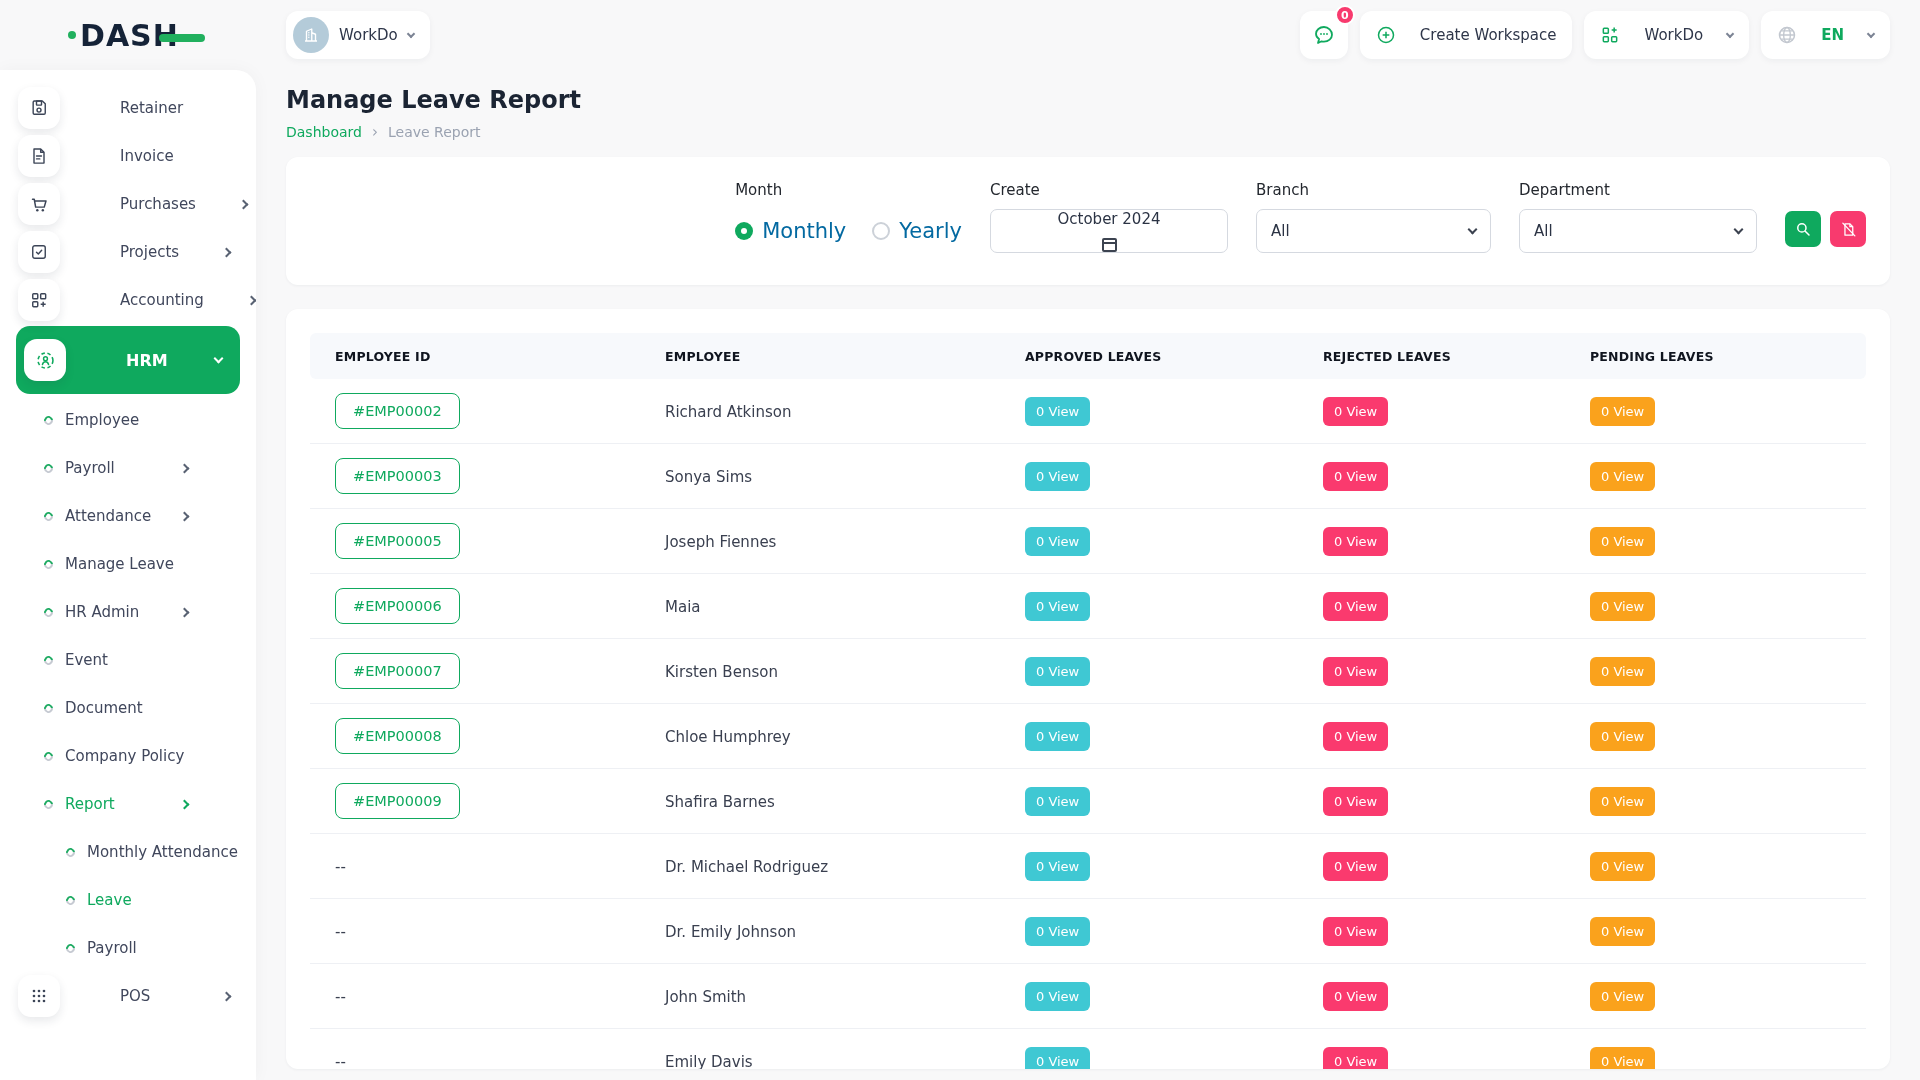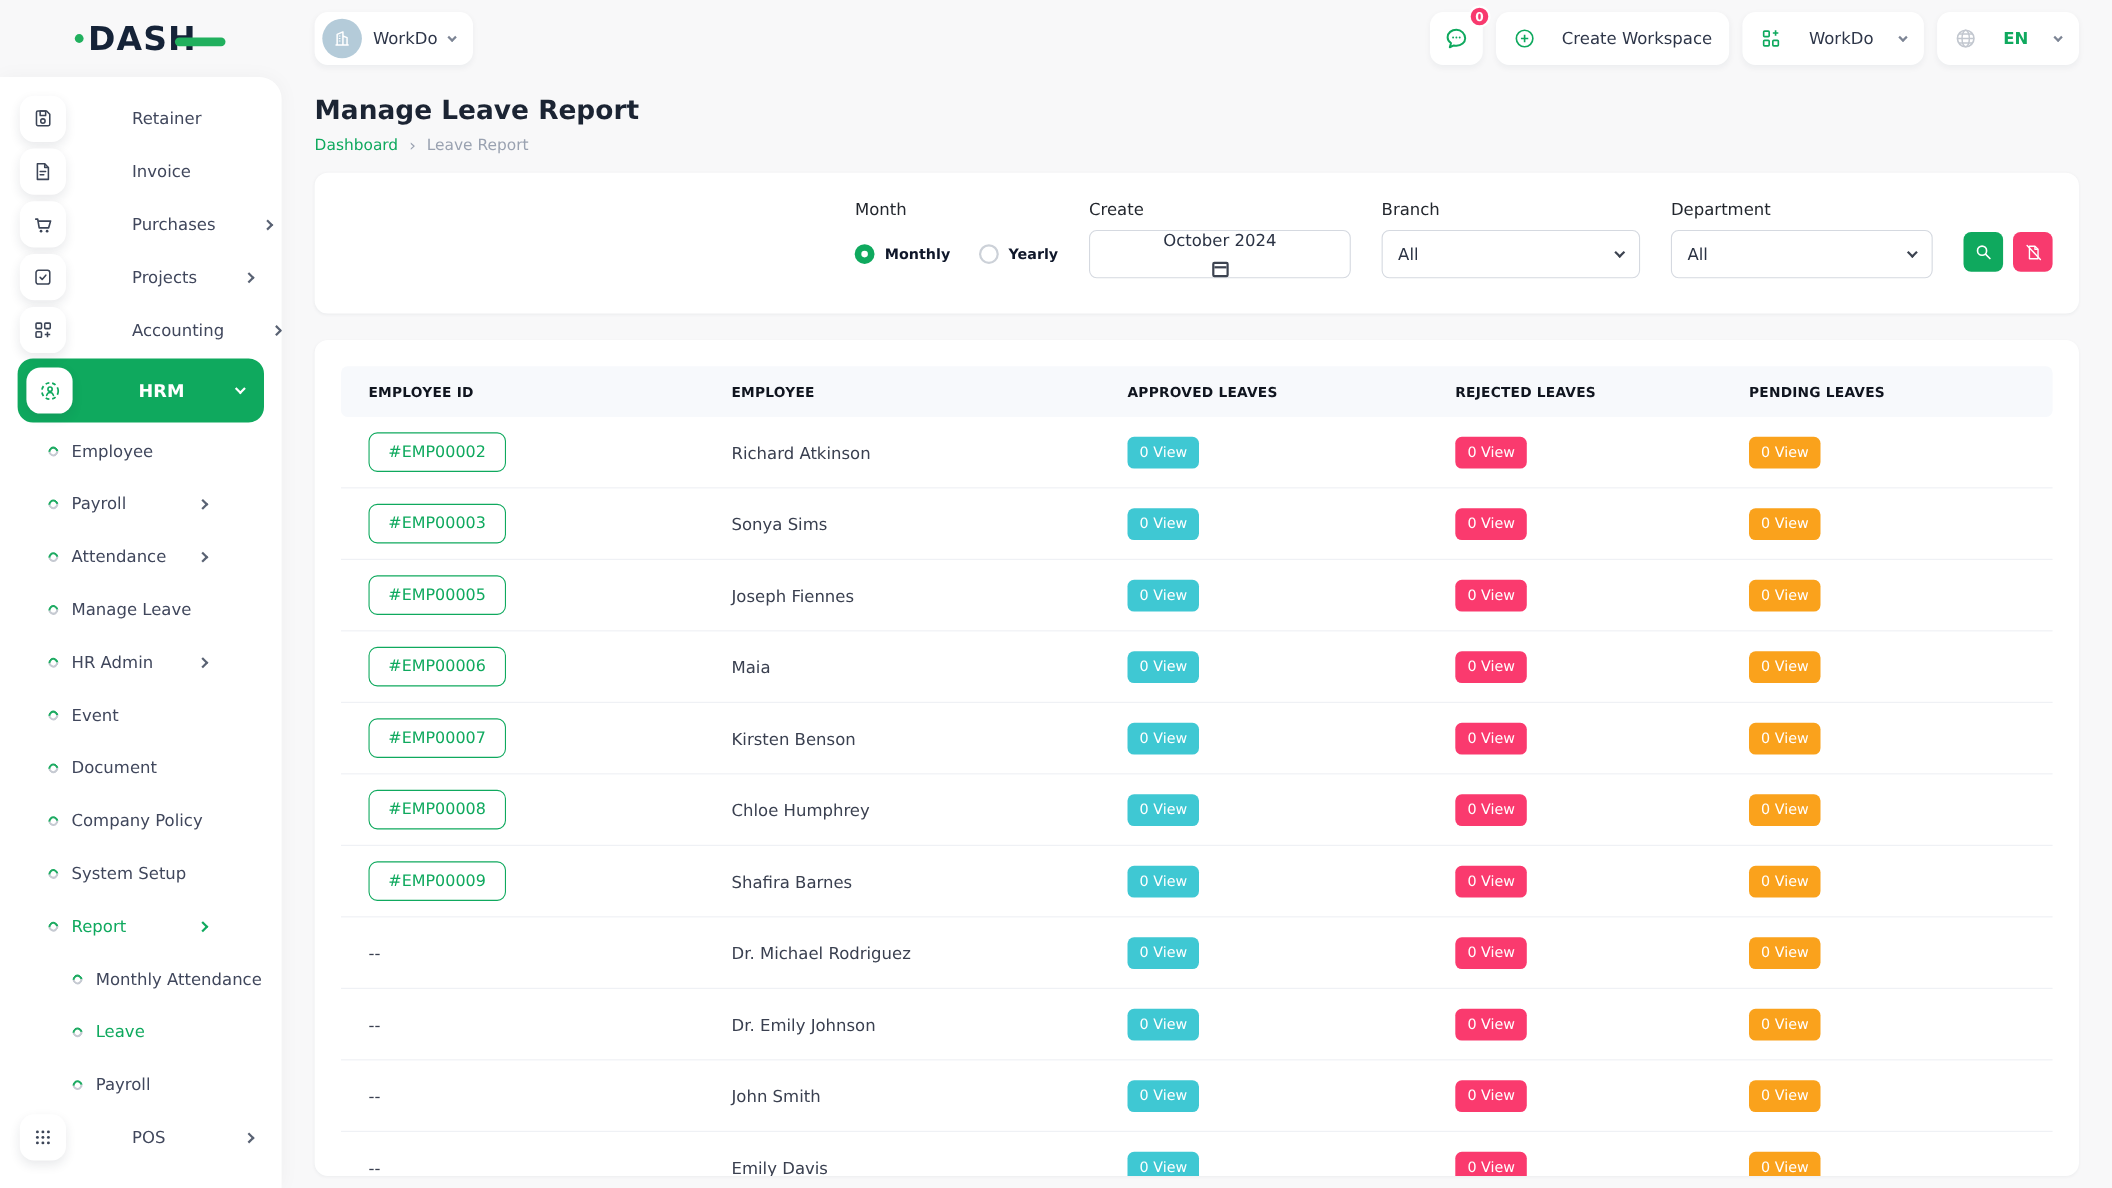--- a/index.html
+++ b/index.html
@@ -17,21 +17,21 @@
   .logo-bar { width:46px; height:8px; border-radius:5px; background:#21b05e; margin-left:-20px; margin-top:6px; }
   .side-panel { background:#ffffff; border-top-right-radius:20px; height:1010px;
                 padding-top:14px; box-shadow:0 0 18px rgba(30,40,60,0.04); overflow:hidden; }
   .side-item { display:flex; align-items:center; height:48px; padding-left:18px; cursor:pointer;gap:44px; }
   .icon-box { width:42px; height:42px; background:#fff; border-radius:13px;
               box-shadow:0 4px 10px rgba(25,39,62,0.10); display:flex; align-items:center; justify-content:center; flex:0 0 42px; }
   .side-item .lbl { margin-left:16px; font-size:15px; color:#40475c; font-weight:500; }
   .chev { width:7px; height:7px; border-right:2px solid #596273; border-bottom:2px solid #596273;
           transform:rotate(-45deg); margin-left:auto; margin-right:26px; flex:0 0 7px; }
   .chev.down { transform:rotate(45deg); margin-top:-3px; }
-  .side-item.active-pill { background:#0fa95e; border-radius:14px; margin:2px 16px; height:58px; padding-left:8px; }
+  .side-item.active-pill { background:#0fa95e; border-radius:14px; margin:2px 16px; height:68px; padding-left:8px; }
   .side-item.active-pill .lbl { color:#fff; font-weight:700; font-size:16px; }
   .side-item.active-pill .chev { border-color:#fff; margin-right:18px; }
   .sub-item { display:flex; align-items:center; height:48px; padding-left:44px; cursor:pointer; }
   .sub-item.indent { padding-left:66px; }
   .bullet { width:9px; height:9px; border-radius:50%; border:2px solid #c6cad2; border-top-color:#1fab63;
             border-left-color:#1fab63; transform:rotate(40deg); flex:0 0 9px; }
   .sub-item .lbl { margin-left:12px; font-size:15px; color:#40475c; font-weight:500; }
   .sub-item .chev { margin-right:68px; }
   .sub-item.green .lbl { color:#0fa95e; }
   .sub-item.green .chev { border-color:#0fa95e; }
@@ -63,21 +63,21 @@
   .card { background:#fff; border-radius:12px; box-shadow:0 1px 3px rgba(23,31,54,0.05); }
   .filter-card { margin-top:16px; height:128px; display:flex; justify-content:flex-end;
                  gap:28px; padding:24px; align-items:flex-start; }
   .fgroup .flabel { font-size:15px; color:#23272e; margin-bottom:10px; }
   .radio-row { display:flex; align-items:center; gap:26px; height:44px; }
   .radio-opt { display:flex; align-items:center; gap:9px; cursor:pointer; }
   .radio { width:18px; height:18px; border-radius:50%; position:relative; flex:0 0 18px; }
   .radio.on { background:#0fa95e; }
   .radio.on::after { content:""; position:absolute; left:6px; top:6px; width:6px; height:6px; border-radius:50%; background:#fff; }
   .radio.off { border:2px solid #ccd1d8; background:#fff; }
-  .radio-opt .rl { font-size:13px; font-weight:700; color:#0f172a; }
+  .radio-opt .rl { font-size:21px; font-weight:400; color:#0369a1; }
   .ctrl { height:44px; border:1px solid #d5d9e0; border-radius:7px; display:flex; align-items:center;
           padding:0 14px; font-size:15px; color:#2b3344; background:#fff; cursor:pointer; justify-content:space-between; }
   .ctrl.month { width:238px;flex-direction:column; }
   .ctrl.branch { width:235px; }
   .ctrl.dept { width:238px; }
   .cal-icon { width:15px; height:14px; border:2px solid #3c4350; border-radius:2px; position:relative; }
   .cal-icon::before { content:""; position:absolute; left:0; right:0; top:2px; height:2px; background:#3c4350; }
   .sel-chev { width:7px; height:7px; border-right:2px solid #3c4350; border-bottom:2px solid #3c4350; transform:rotate(45deg); margin-top:-3px; }
   .fbuttons { display:flex; gap:9px; margin-top:30px; }
   .sq-btn { width:36px; height:36px; border:none; border-radius:7px; display:flex; align-items:center;
@@ -222,24 +222,20 @@
   <div class="sub-item">
     <span class="bullet"></span>
     <span class="lbl">Document</span>
   </div>
 
   <div class="sub-item">
     <span class="bullet"></span>
     <span class="lbl">Company Policy</span>
   </div>
 
-  <div class="sub-item">
-    <span class="bullet"></span>
-    <span class="lbl">System Setup</span>
-  </div>
 
   <div class="sub-item green">
     <span class="bullet"></span>
     <span class="lbl">Report</span>
   <span class="chev" style="margin-right: 68px;"></span>
           </div>
 
   <div class="sub-item indent">
     <span class="bullet"></span>
     <span class="lbl">Monthly Attendance</span>

